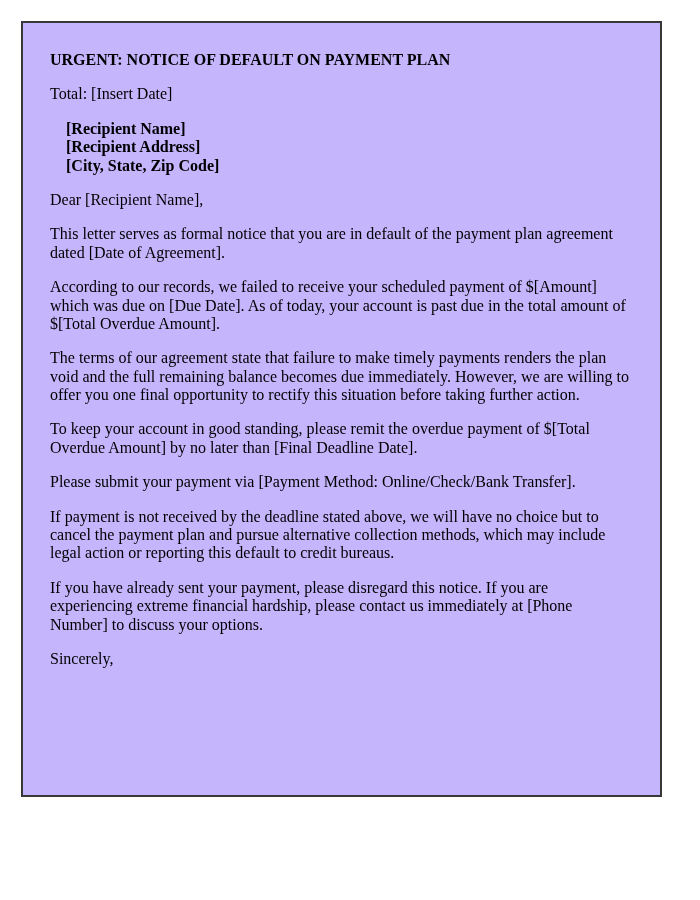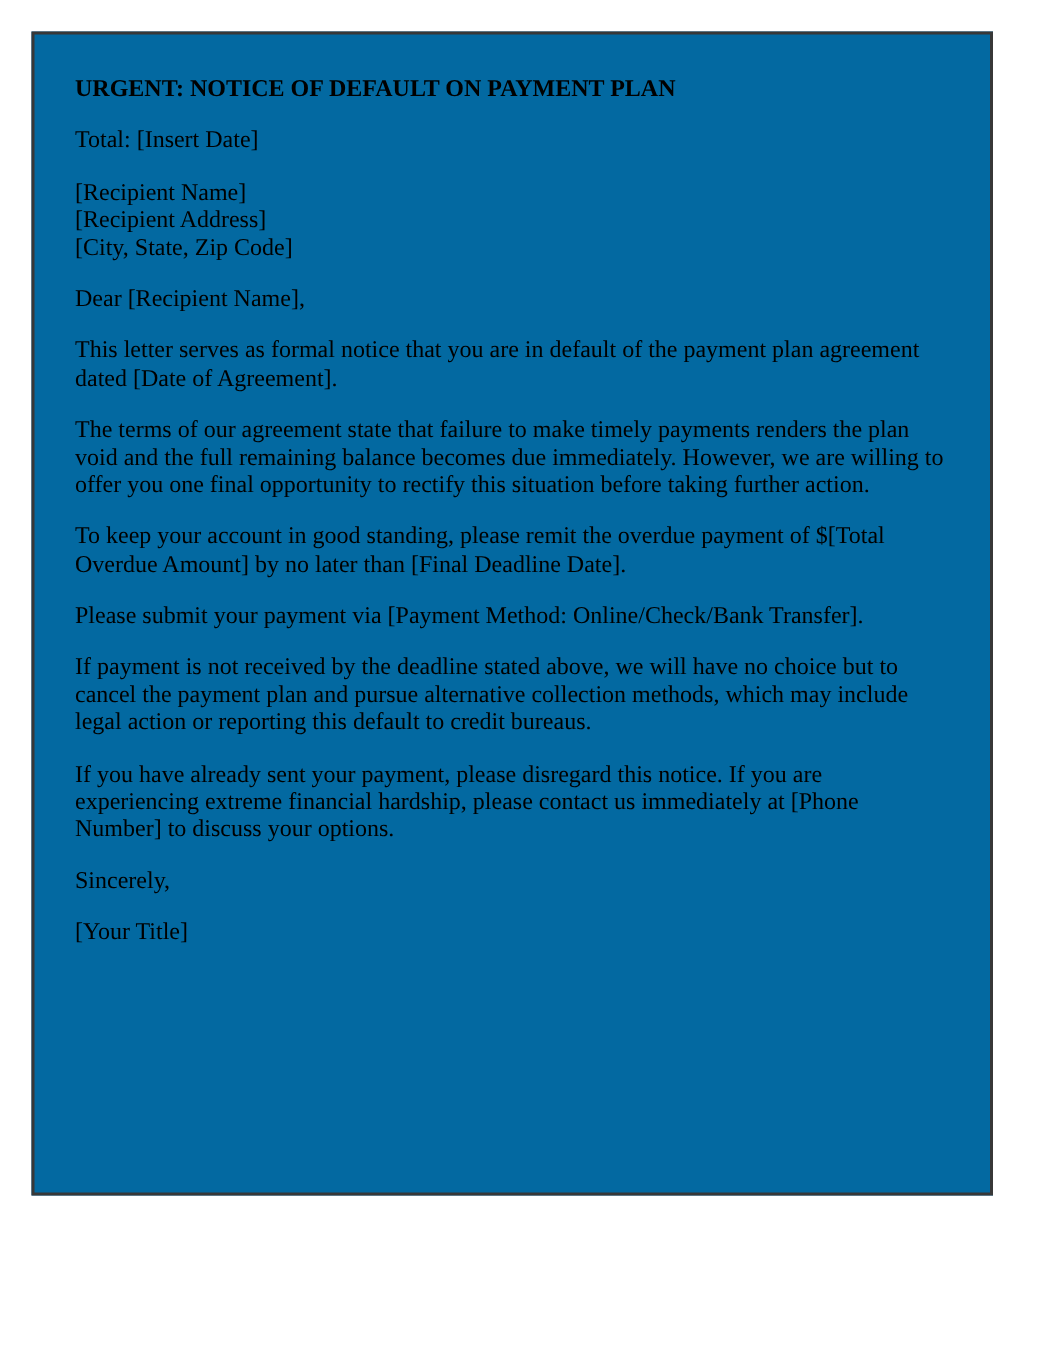--- a/index.html
+++ b/index.html
@@ -15,33 +15,34 @@
     color: #000000;
   }
   .letter-box {
     position: absolute;
     left: 21px;
     top: 21px;
     width: 641px;
     height: 776px;
     box-sizing: border-box;
     border: 2px solid #383838;
-    background: #0369a1;
+    background: #c4b5fd;
     padding: 12px 27px 20px 27px;
     font-size: 16px;
     line-height: 1.15;
   }
   .letter-box p {
     margin: 16px 0;
   }
   .letter-title {
     font-weight: bold;
   }
   .line-block {
-    margin: 16px 0;
+    margin: 16px 16px;
+    font-weight: bold;
   }
   .line-block div {
     margin: 0;
   }
 </style>
 </head>
 <body>
 
 <div class="letter-box">
 
@@ -53,30 +54,30 @@
     <div>[Recipient Name]</div>
     <div>[Recipient Address]</div>
     <div>[City, State, Zip Code]</div>
   </div>
 
 
   <p>Dear [Recipient Name],</p>
 
   <p>This letter serves as formal notice that you are in default of the payment plan agreement dated [Date of Agreement].</p>
 
+  <p>According to our records, we failed to receive your scheduled payment of $[Amount] which was due on [Due Date]. As of today, your account is past due in the total amount of $[Total Overdue Amount].</p>
 
   <p>The terms of our agreement state that failure to make timely payments renders the plan void and the full remaining balance becomes due immediately. However, we are willing to offer you one final opportunity to rectify this situation before taking further action.</p>
 
   <p>To keep your account in good standing, please remit the overdue payment of $[Total Overdue Amount] by no later than [Final Deadline Date].</p>
 
   <p>Please submit your payment via [Payment Method: Online/Check/Bank Transfer].</p>
 
   <p>If payment is not received by the deadline stated above, we will have no choice but to cancel the payment plan and pursue alternative collection methods, which may include legal action or reporting this default to credit bureaus.</p>
 
   <p>If you have already sent your payment, please disregard this notice. If you are experiencing extreme financial hardship, please contact us immediately at [Phone Number] to discuss your options.</p>
 
   <p>Sincerely,</p>
 
   <div class="line-block">
-    <div>[Your Title]</div>
   </div>
 
 </div>
 
 </body></html>

